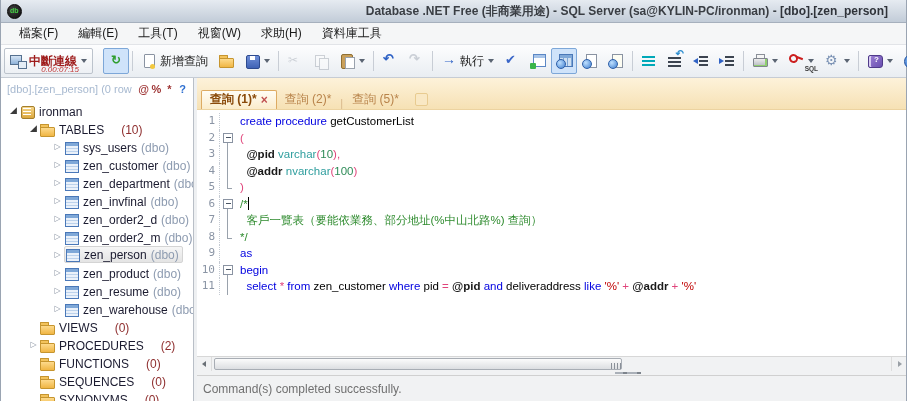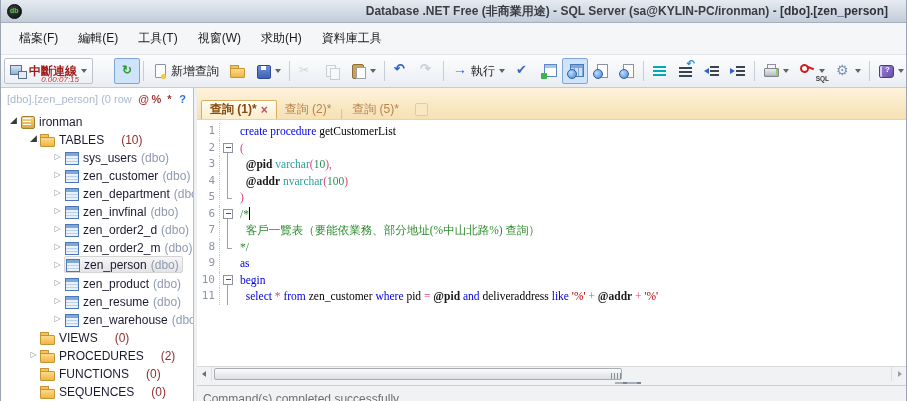--- a/index.html
+++ b/index.html
@@ -7,29 +7,29 @@
   #app{width:907px;height:401px;background:#fff;position:relative;border-left:1px solid #9aa4b2;border-right:1px solid #9aa4b2}
 
   
   .titlebar{height:23px;background:linear-gradient(#e6ebf1,#c2ccd8);border-bottom:1px solid #a6b0bd;display:flex;align-items:center;padding:0 6px}
   .appicon{width:15px;height:15px;border-radius:50%;background:radial-gradient(circle at 35% 35%,#3f3f3f,#0c0c0c);border:1px solid #050505;position:relative;flex:none}
   .appicon::after{content:"db";position:absolute;left:2px;top:2px;font-size:7px;font-weight:bold;color:#45d245}
   .titletext{margin-left:auto;padding-right:12px;font-size:12px;color:#3a3e44;font-weight:bold;white-space:nowrap}
   .titletext .doc{font-weight:bold;color:#2f333a}
 
   
-  .menubar{height:32px;background:#f5f6f7;border-bottom:1px solid #e2e4e8;display:flex;align-items:center;padding-left:8px}
+  .menubar{height:22px;background:#f5f6f7;border-bottom:1px solid #e2e4e8;display:flex;align-items:center;padding-left:8px}
   .menu-item{font-size:12px;color:#1b1b1b;padding:3px 10px;cursor:default}
 
   
   .toolbar{height:33px;background:linear-gradient(#fdfdfe,#e9edf2);border-bottom:1px solid #c6ccd4;display:flex;align-items:center;padding-left:3px}
   .tbtn{display:flex;align-items:center;gap:3px;padding:3px 4px;border:1px solid transparent;border-radius:2px;position:relative;height:26px;cursor:default}
   .tbtn.tog{background:#cfe3fa;border-color:#7da7d8}
   .tbtn.dis{opacity:.4}
-  .tbtn.disconnect{border:1px solid #bcc3cc;background:linear-gradient(#ffffff,#edf0f4);padding:4px 5px;margin-right:21px}
+  .tbtn.disconnect{border:1px solid #bcc3cc;background:linear-gradient(#ffffff,#edf0f4);padding:4px 5px;margin-right:10px}
   .tlabel{font-size:12px;color:#1c1c1c;white-space:nowrap}
   .disconnect .tlabel{color:#9e1b1b;font-weight:bold}
   .timer{position:absolute;right:13px;bottom:-1px;font-size:8px;font-style:italic;color:#c03030;white-space:nowrap}
   .caret{width:0;height:0;border-left:3px solid transparent;border-right:3px solid transparent;border-top:4px solid #5a6472;margin-left:1px}
   .tsep{width:1px;height:20px;background:#c8cdd5;margin:0 3px;flex:none}
   .sublabel{position:absolute;right:0;bottom:1px;font-size:6.5px;font-weight:bold;color:#3a3a3a}
 
   
   .ico{width:16px;height:16px;display:inline-block;position:relative;flex:none}
   .i-refresh::before{content:"↻";position:absolute;left:3px;top:0;font-size:12px;font-weight:bold;color:#2e9e2e}
@@ -113,21 +113,21 @@
   .newtab-stub{width:13px;height:13px;background:#f9e8c4;border:1px solid #e8cb90;margin:0 0 3px 8px;border-radius:2px}
 
   .codearea{flex:1;background:#fff;overflow:hidden;padding-top:3px;position:relative}
   .cline{display:flex;height:16.5px;line-height:16.5px;align-items:stretch}
   .lnum{width:23px;flex:none;text-align:right;padding-right:4px;font-family:"DejaVu Sans Mono",monospace;font-size:11px;color:#8b95a5;border-right:1px dotted #c4cad2}
   .fold{width:16px;flex:none;position:relative}
   .f-start::before{content:"";position:absolute;left:3px;top:3px;width:8px;height:8px;border:1px solid #8a93a2;background-color:#fff;background-image:linear-gradient(#4a5564,#4a5564);background-size:5px 1px;background-position:center;background-repeat:no-repeat}
   .f-start::after{content:"";position:absolute;left:7px;top:13px;bottom:0;border-left:1px solid #9aa2ac}
   .f-mid::before{content:"";position:absolute;left:7px;top:0;bottom:0;border-left:1px solid #9aa2ac}
   .f-end::before{content:"";position:absolute;left:7px;top:0;height:9px;width:4px;border-left:1px solid #9aa2ac;border-bottom:1px solid #9aa2ac}
-  .ctext{white-space:pre;font-family:Liberation Serif, serif;font-size:11.5px;padding-left:4px;color:#000}
+  .ctext{white-space:pre;font-family:Liberation Sans, sans-serif;font-size:11.5px;padding-left:4px;color:#000}
   .tk-kw{color:#0000e0}
   .tk-id{color:#000}
   .tk-ty{color:#2f9e9e}
   .tk-nu{color:#2e8b57}
   .tk-op{color:#e0457b}
   .tk-st{color:#c00000}
   .tk-va{color:#1a1a1a;font-weight:bold}
   .tk-cm{color:#2e8b2e}
   .cursor{display:inline-block;width:1px;height:13px;background:#000;vertical-align:-2px}
 

